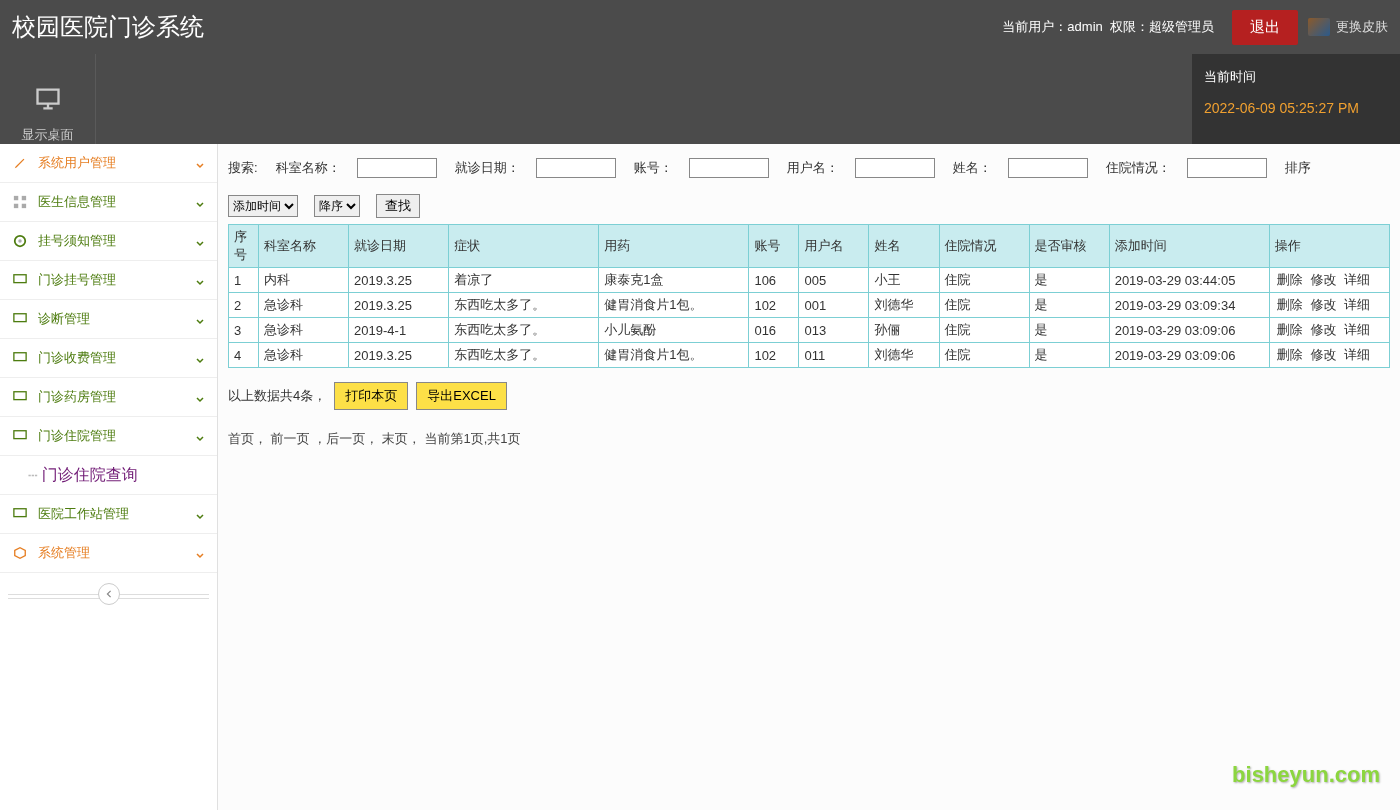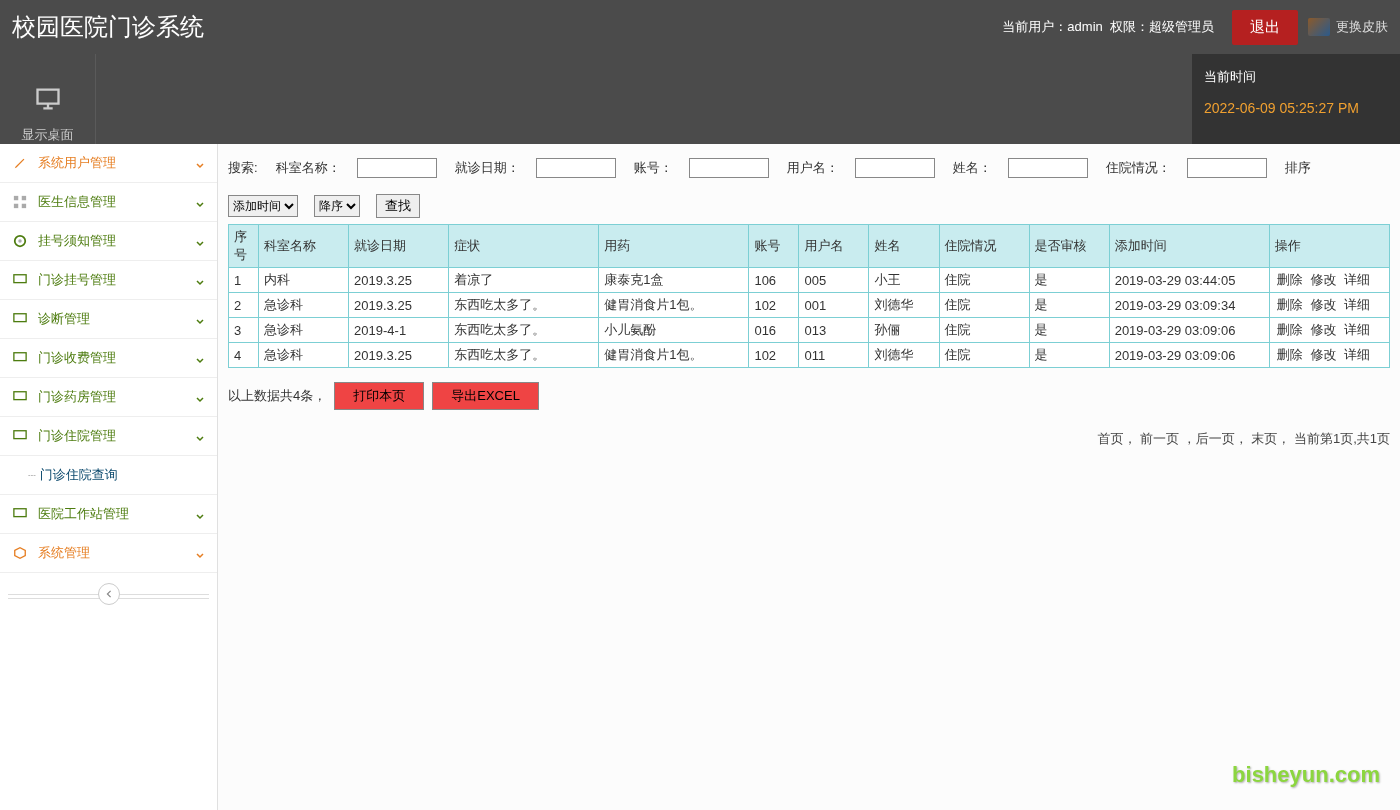--- a/index.html
+++ b/index.html
@@ -25,21 +25,21 @@
     
     .sidebar { width: 218px; background: #fff; border-right: 1px solid #e0e0e0; overflow-y: auto; }
     .nav-item { display: flex; align-items: center; height: 39px; padding: 0 12px; border-bottom: 1px solid #eee; cursor: pointer; font-size: 13px; color: #4d7c0f; }
     .nav-item.active { color: #e67e22; }
     .nav-item .nav-icon { width: 16px; height: 16px; margin-right: 10px; display: inline-flex; align-items: center; justify-content: center; }
     .nav-item .nav-icon svg { width: 14px; height: 14px; fill: #aaa; }
     .nav-item.active .nav-icon svg { fill: #e67e22; }
     .nav-label { flex: 1; }
     .nav-chevron { width: 10px; height: 10px; }
     .nav-chevron svg { width: 10px; height: 10px; fill: #999; }
-    .nav-subitem { display: flex; align-items: center; height: 39px; padding: 0 12px 0 28px; border-bottom: 1px solid #eee; cursor: pointer; font-size: 13px; color: #0c4a6e; }
+    .nav-subitem { display: flex; align-items: center; height: 39px; padding: 0 12px 0 28px; border-bottom: 1px solid #eee; cursor: pointer; font-size: 16px; color: #701a75; }
     .nav-subitem::before { content: "┄"; margin-right: 4px; color: #bbb; }
     .collapse-handle { height: 30px; display: flex; align-items: center; justify-content: center; position: relative; margin-top: 6px; }
     .collapse-handle::before { content: ""; position: absolute; left: 8px; right: 8px; top: 50%; height: 3px; border-top: 1px solid #ddd; border-bottom: 1px solid #ddd; }
     .collapse-circle { width: 22px; height: 22px; border: 1px solid #ccc; border-radius: 50%; background: #fff; display: flex; align-items: center; justify-content: center; z-index: 1; cursor: pointer; }
     .collapse-circle svg { width: 8px; height: 8px; fill: #888; }
     
     .content { flex: 1; padding: 14px 10px; overflow: auto; background: #fcfcfc; }
     .list-title { font-size: 13px; margin-bottom: 14px; color: #444; }
     
     .search-row { display: flex; align-items: center; flex-wrap: wrap; gap: 16px; margin-bottom: 6px; font-size: 13px; }
@@ -49,23 +49,23 @@
     .search-btn { border: 1px solid #888; background: #efefef; padding: 2px 8px; cursor: pointer; font-size: 13px; }
     
     table.data-table { width: 100%; border-collapse: collapse; font-size: 13px; }
     table.data-table th, table.data-table td { border: 1px solid #7ccfd4; padding: 3px 5px; text-align: left; height: 22px; }
     table.data-table th { background: #c9ecef; font-weight: normal; color: #333; }
     table.data-table td { background: #fff; color: #333; }
     .col-center { text-align: left; }
     .row-actions a { color: #333; text-decoration: none; margin: 0 2px; cursor: pointer; }
     
     .summary-row { margin-top: 14px; display: flex; align-items: center; gap: 8px; font-size: 13px; }
-    .action-btn { border: 1px solid #888; background: #ef4444; padding: 4px 18px; cursor: pointer; font-size: 13px; }
-    
-    .pagination { text-align: right; margin-top: 20px; font-size: 13px; color: #444; }
+    .action-btn { border: 1px solid #888; background: #fde047; padding: 4px 10px; cursor: pointer; font-size: 13px; }
+    
+    .pagination { text-align: left; margin-top: 20px; font-size: 13px; color: #444; }
     
     .watermark { position: fixed; right: 20px; bottom: 20px; color: #8cd63f; font-size: 22px; font-weight: bold; text-align: right; line-height: 1.3; text-shadow: 1px 1px 2px rgba(0,0,0,0.3); pointer-events: none; }
   </style>
 </head>
 <body>
 
 <div class="header">
   <div class="header-title">校园医院门诊系统</div>
   <div class="header-spacer"></div>
   <div class="header-info">

